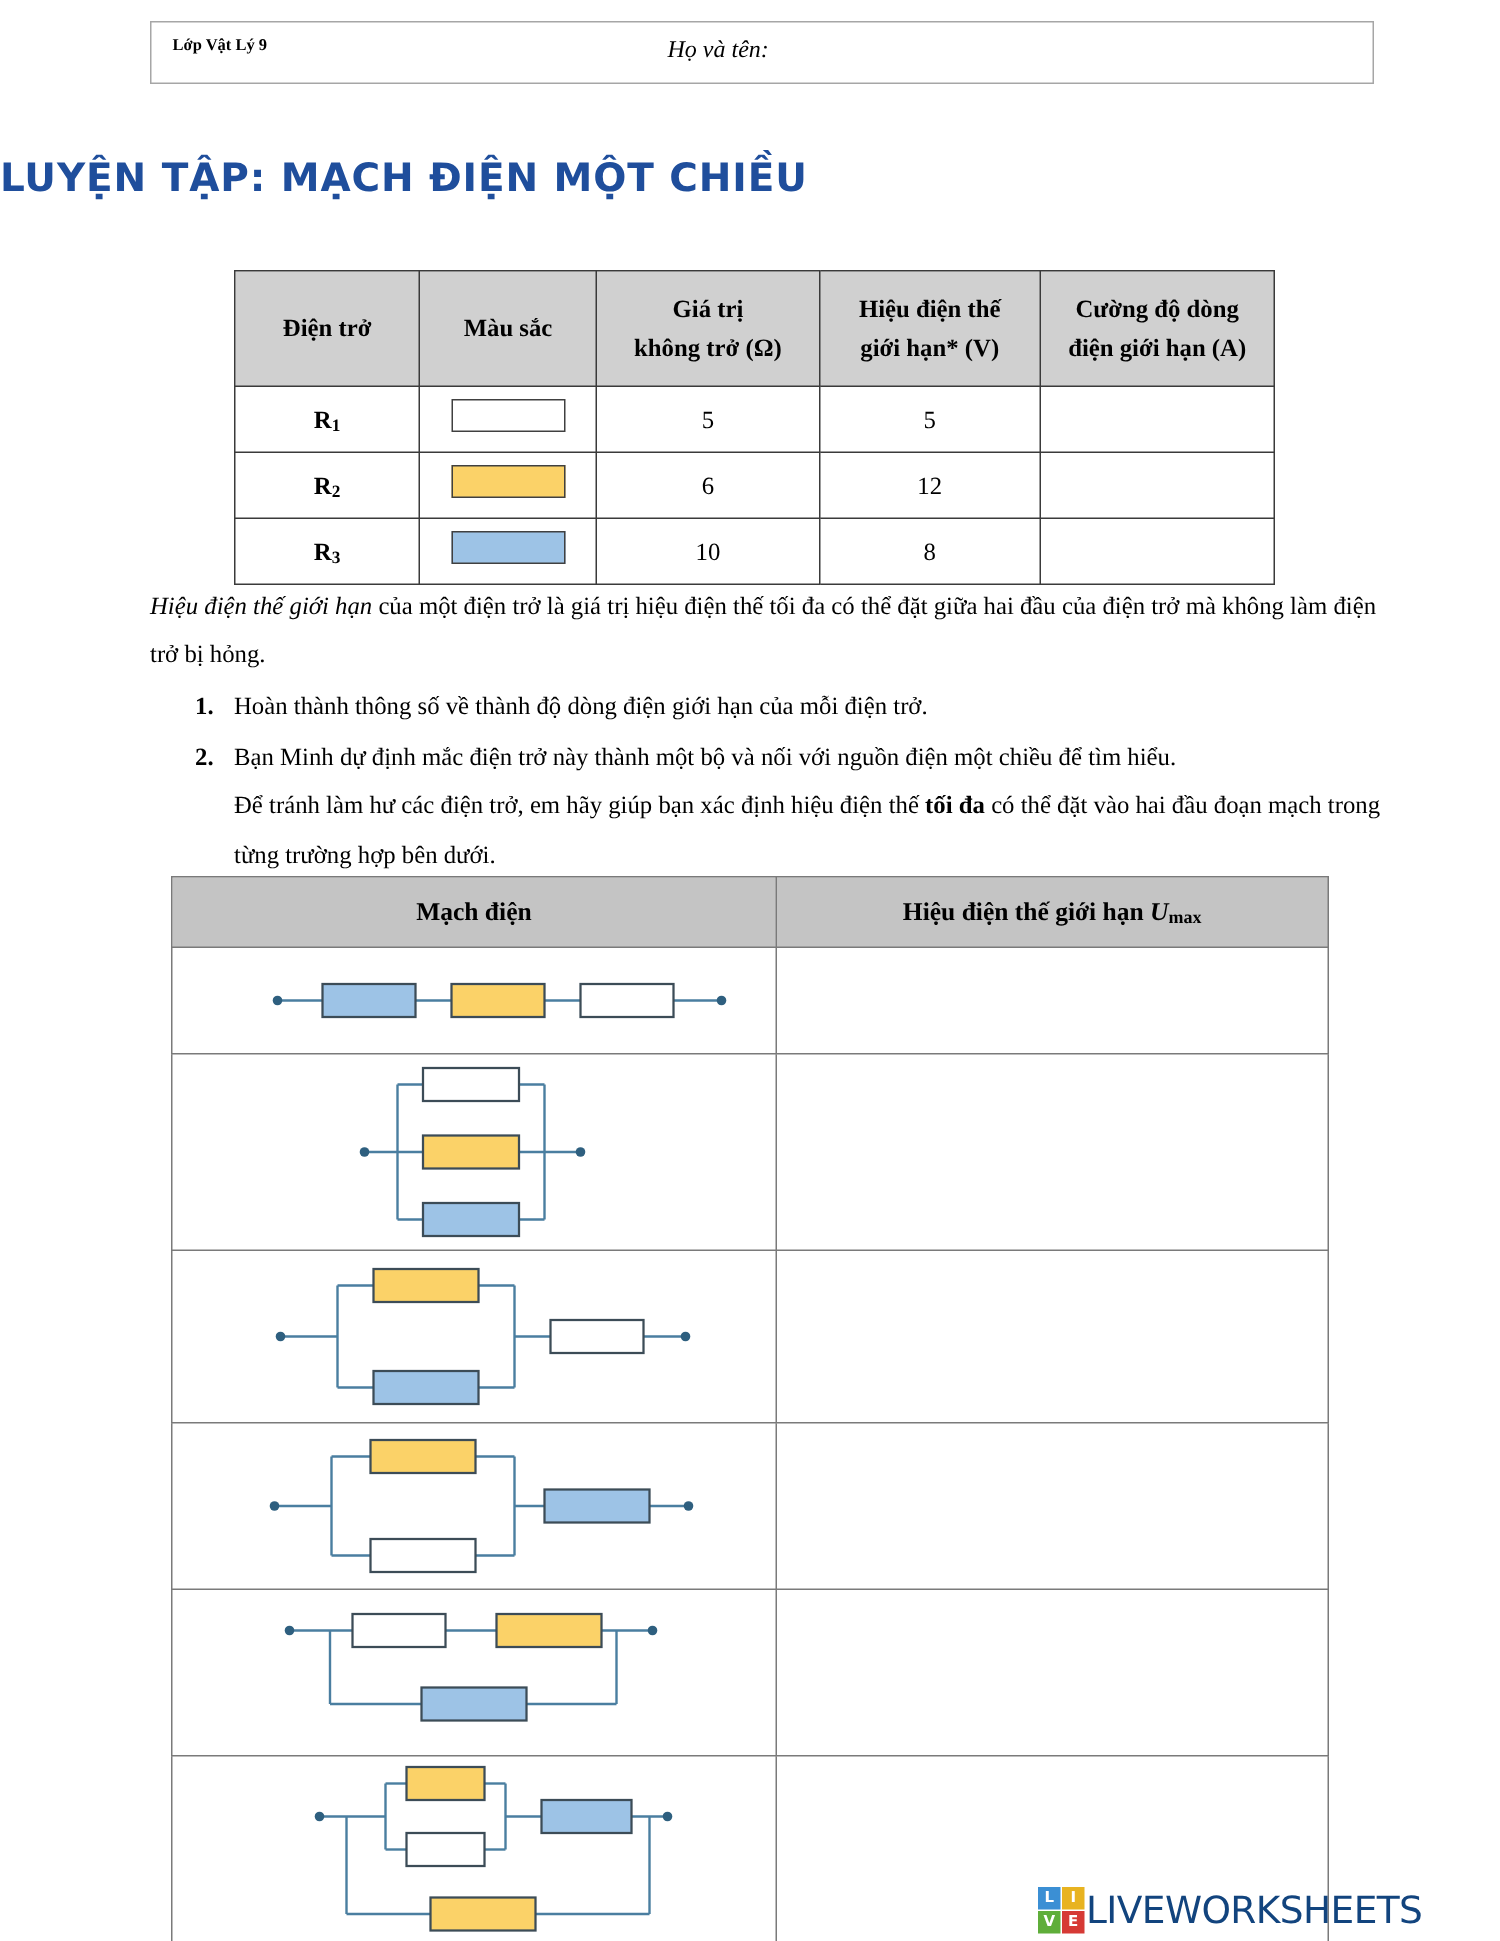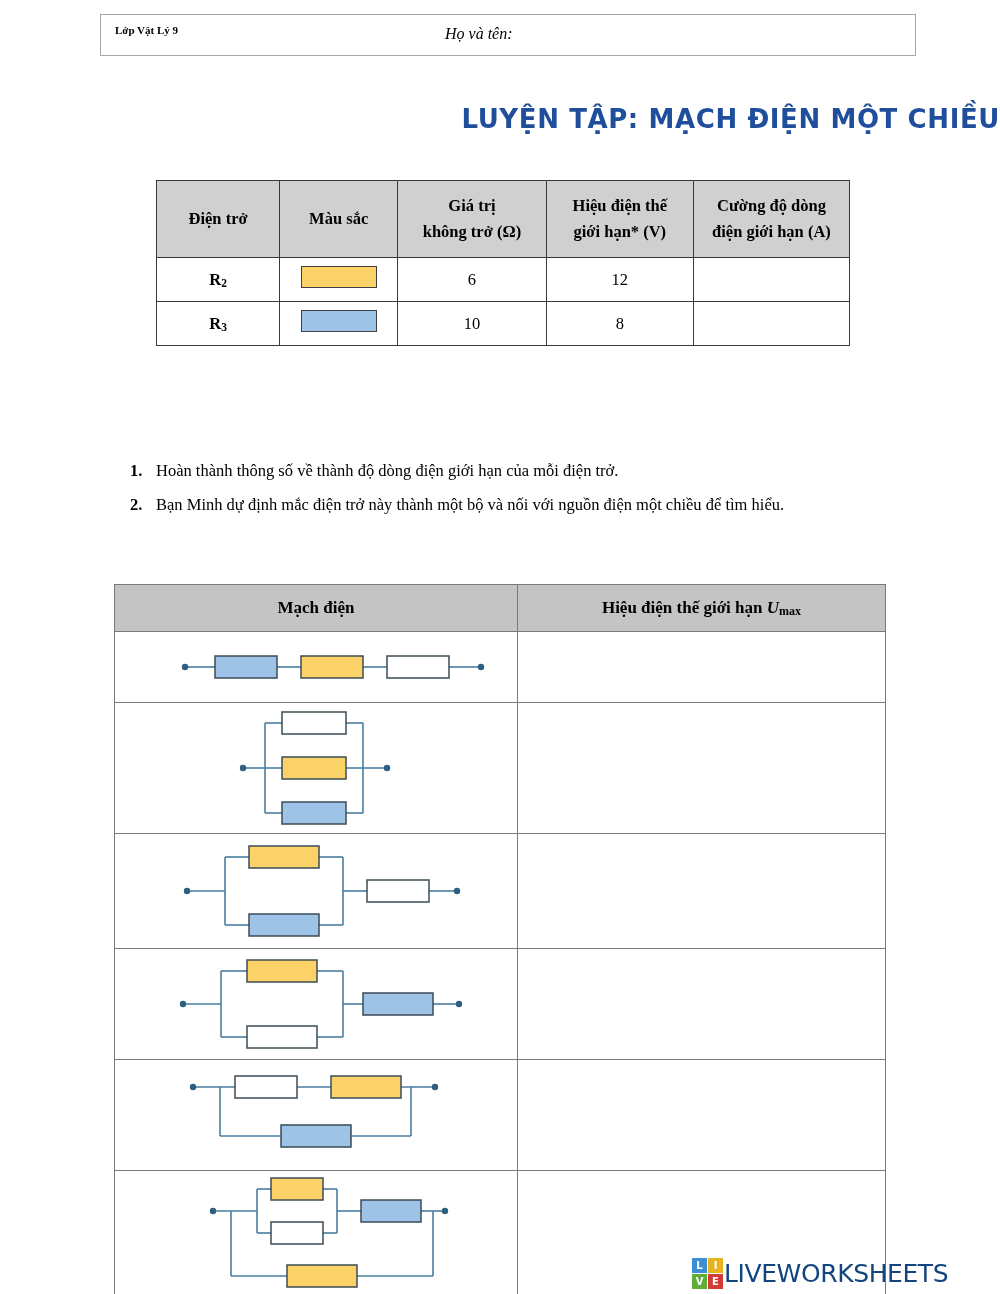--- a/index.html
+++ b/index.html
@@ -25,21 +25,21 @@
     font-weight:bold;font-size:11px;
   }
   .hdr-name{
     position:absolute;left:344px;top:10px;
     font-style:italic;font-size:16px;
   }
 
   
   .title{
     position:absolute;left:0;top:104px;width:1000px;
-    text-align:right;
+    text-align:left;
     color:#1F4E9C;
     font-family:"DejaVu Sans", sans-serif;
     font-weight:bold;
     font-size:26px;
     letter-spacing:0.6px;
   }
 
   .intro{
     position:absolute;left:104px;top:145px;width:820px;
     font-size:16.5px;
@@ -173,49 +173,62 @@
           <div>Hiệu điện thế</div>
           <div>giới hạn* (V)</div>
         </th>
         <th class="camp">
           <div>Cường độ dòng</div>
           <div>điện giới hạn (A)</div>
         </th>
       </tr>
     </thead>
     <tbody id="tbl1-body">
+        <tr>
+          <td class="rname"><span>R</span><span class="sub">1</span></td>
+          <td class="cswatch"><span class="swatch" style="background: rgb(255, 255, 255);"></span></td>
+          <td class="cval">5</td>
+          <td class="cvolt">5</td>
+          <td class="camp"></td>
+        </tr>
         <tr>
           <td class="rname"><span>R</span><span class="sub">2</span></td>
           <td class="cswatch"><span class="swatch" style="background: rgb(251, 210, 104);"></span></td>
           <td class="cval">6</td>
           <td class="cvolt">12</td>
           <td class="camp"></td>
         </tr>
         <tr>
           <td class="rname"><span>R</span><span class="sub">3</span></td>
           <td class="cswatch"><span class="swatch" style="background: rgb(157, 195, 230);"></span></td>
           <td class="cval">10</td>
           <td class="cvolt">8</td>
           <td class="camp"></td>
         </tr>
       </tbody>
   </table>
 
+  <div class="para">
+    <span class="it">Hiệu điện thế giới hạn</span><span> của một điện trở là giá trị hiệu điện thế tối đa có thể đặt giữa hai đầu của điện trở mà không làm điện trở bị hỏng.</span>
+  </div>
 
   <div class="olist">
     <div class="oli">
       <div class="num">1.</div>
       <div class="txt">
         <span>Hoàn thành thông số về </span><span class="it">thành độ dòng điện</span><span> giới hạn của mỗi điện trở.</span>
       </div>
     </div>
     <div class="oli">
       <div class="num">2.</div>
       <div class="txt">
         <span>Bạn Minh dự định mắc điện trở này thành một bộ và nối với nguồn điện một chiều để tìm hiểu.</span>
+        <span class="cont">
+          <span>Để tránh làm hư các điện trở, em hãy giúp bạn xác định hiệu điện thế </span><b>tối đa</b><span> có thể đặt vào hai đầu đoạn mạch trong từng trường hợp bên dưới.</span>
+        </span>
       </div>
     </div>
   </div>
 
   <table class="tbl2">
     <thead>
       <tr>
         <th class="c-circ">Mạch điện</th>
         <th class="c-ans">
           <span>Hiệu điện thế giới hạn </span><span class="umax-i">U</span><span class="umax-s">max</span>

